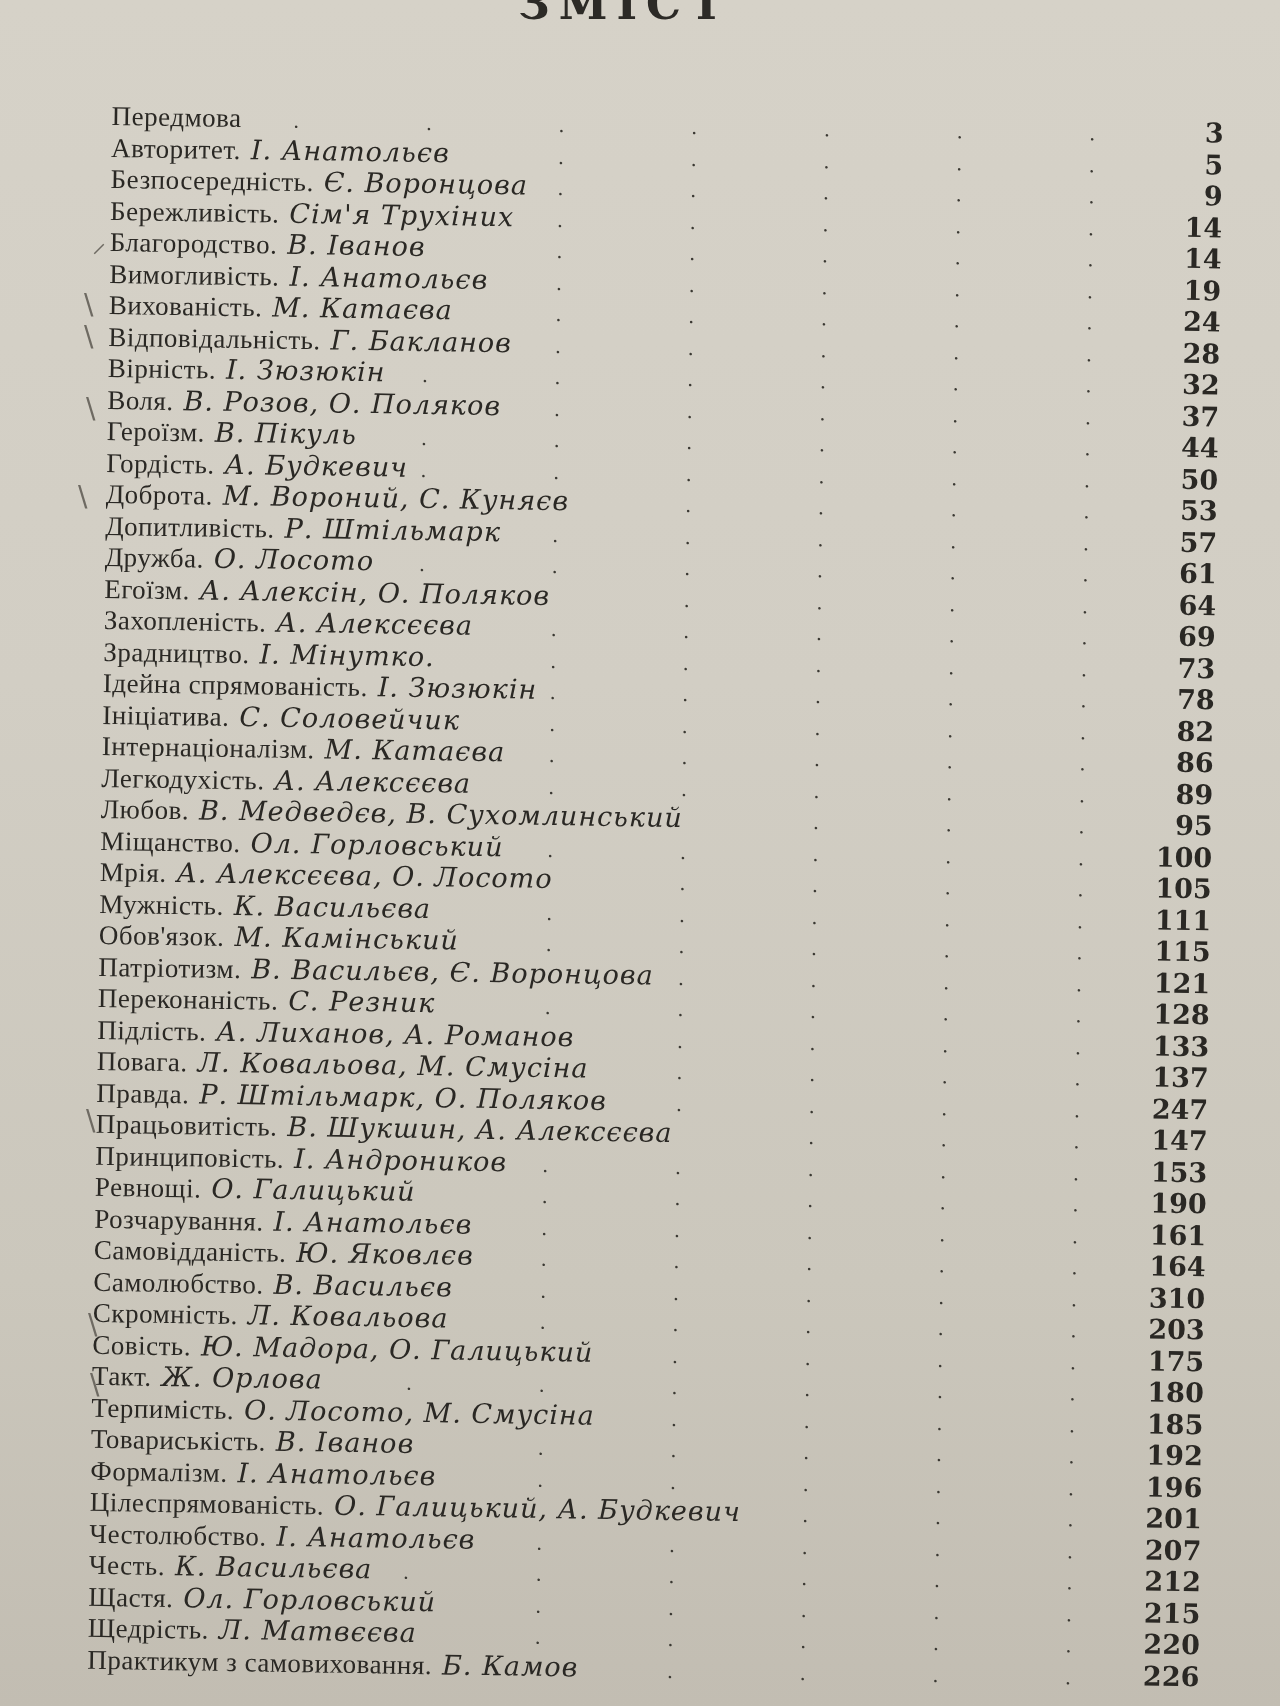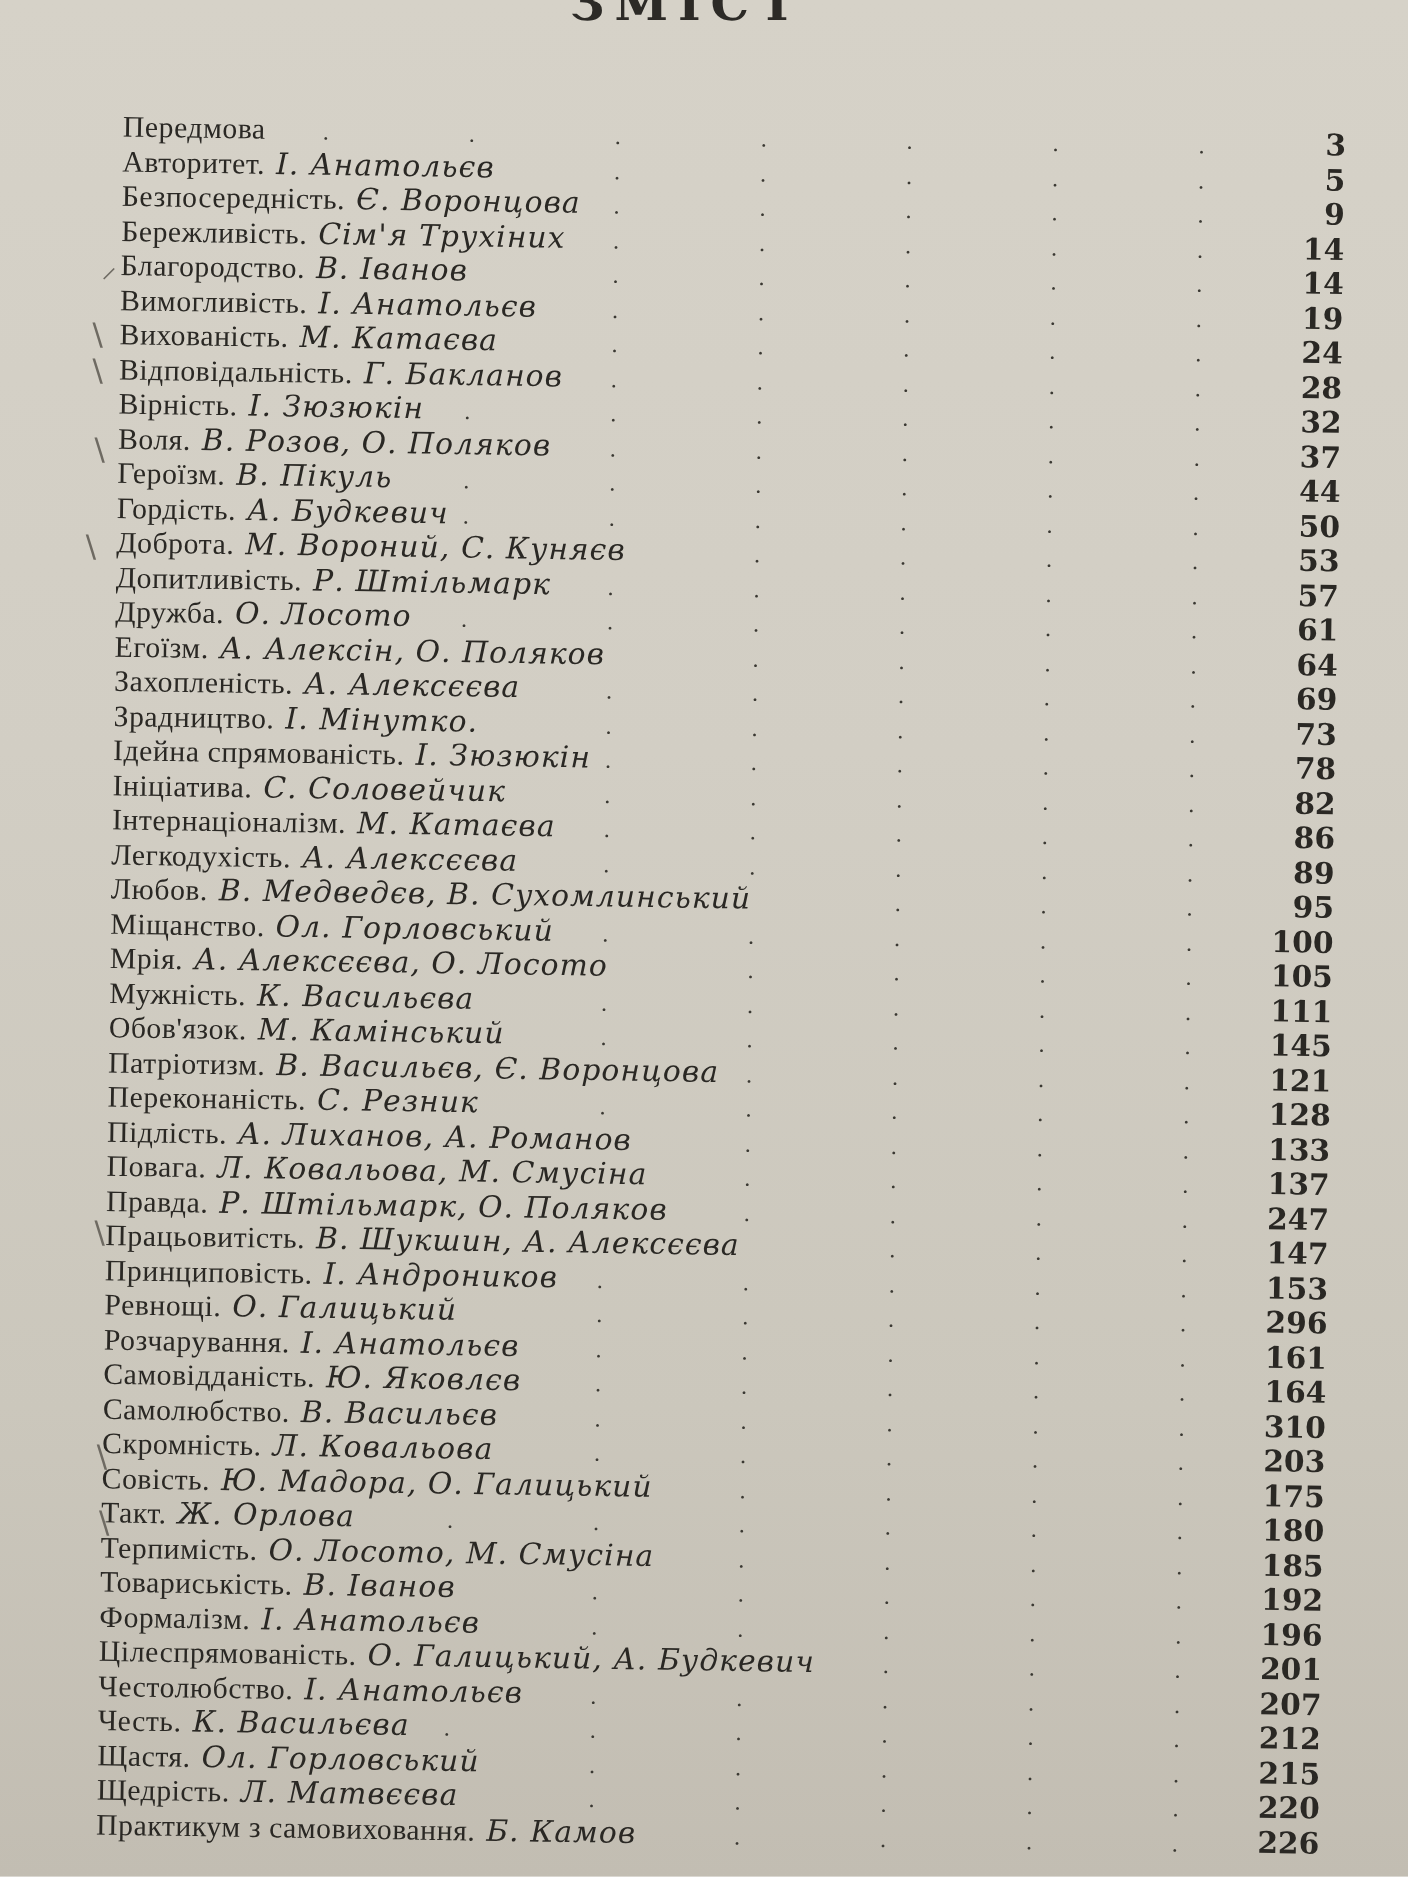--- a/index.html
+++ b/index.html
@@ -271,21 +271,21 @@
     <span class="sep"></span>
     <span class="author">К. Васильєва</span>
     <span class="leader">. . . . . . . . . . . . . . . . . . . . . . . . . . .</span>
     <span class="page-num">111</span>
   </div>
       <div class="row">
     <span class="topic">Обов'язок.</span>
     <span class="sep"></span>
     <span class="author">М. Камінський</span>
     <span class="leader">. . . . . . . . . . . . . . . . . . . . . . . . . . .</span>
-    <span class="page-num">145</span>
+    <span class="page-num">115</span>
   </div>
       <div class="row">
     <span class="topic">Патріотизм.</span>
     <span class="sep"></span>
     <span class="author">В. Васильєв, Є. Воронцова</span>
     <span class="leader">. . . . . . . . . . . . . . . . . . . . . . . . . . .</span>
     <span class="page-num">121</span>
   </div>
       <div class="row">
     <span class="topic">Переконаність.</span>
@@ -327,21 +327,21 @@
     <span class="sep"></span>
     <span class="author">І. Андроников</span>
     <span class="leader">. . . . . . . . . . . . . . . . . . . . . . . . . . .</span>
     <span class="page-num">153</span>
   </div>
       <div class="row">
     <span class="topic">Ревнощі.</span>
     <span class="sep"></span>
     <span class="author">О. Галицький</span>
     <span class="leader">. . . . . . . . . . . . . . . . . . . . . . . . . . .</span>
-    <span class="page-num">296</span>
+    <span class="page-num">190</span>
   </div>
       <div class="row">
     <span class="topic">Розчарування.</span>
     <span class="sep"></span>
     <span class="author">І. Анатольєв</span>
     <span class="leader">. . . . . . . . . . . . . . . . . . . . . . . . . . .</span>
     <span class="page-num">161</span>
   </div>
       <div class="row">
     <span class="topic">Самовідданість.</span>

